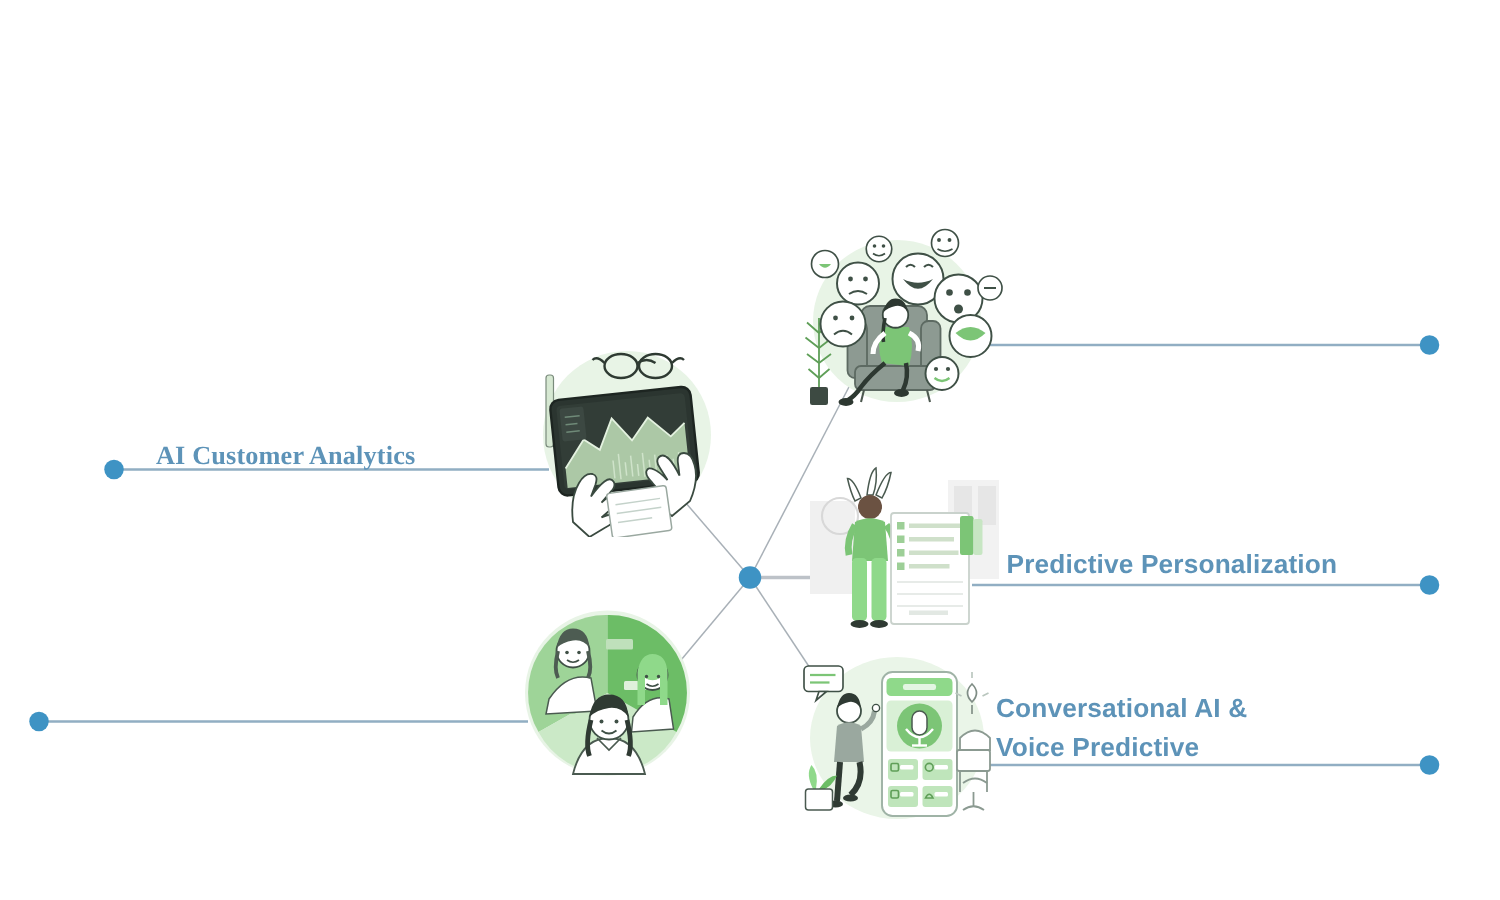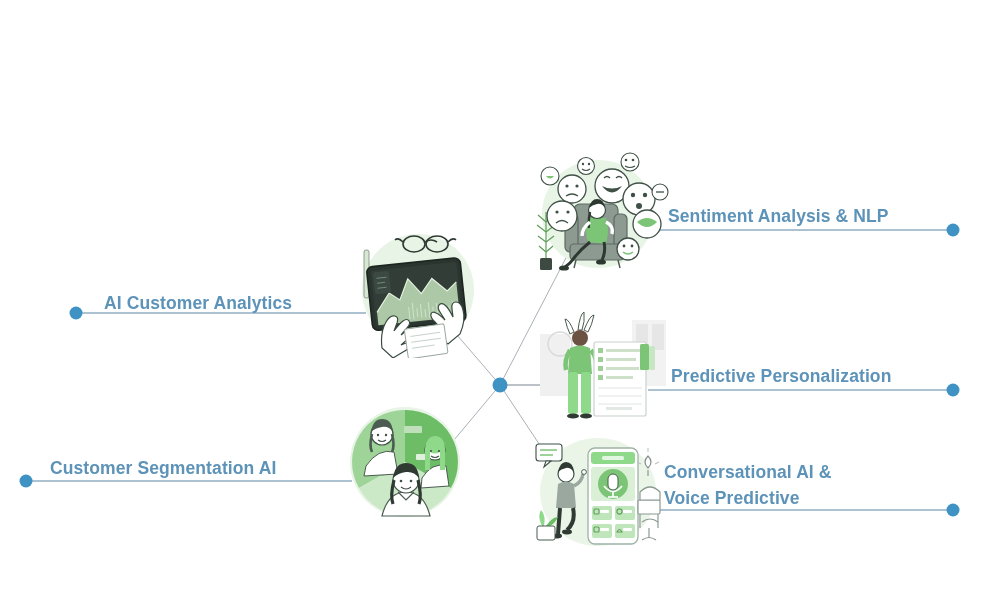--- a/index.html
+++ b/index.html
@@ -64,27 +64,25 @@
 
     <circle cx="76" cy="313" r="6.5" fill="#3e93c4"></circle>
     <circle cx="26" cy="481" r="6.5" fill="#3e93c4"></circle>
     <circle cx="953" cy="230" r="6.5" fill="#3e93c4"></circle>
     <circle cx="953" cy="390" r="6.5" fill="#3e93c4"></circle>
     <circle cx="953" cy="510" r="6.5" fill="#3e93c4"></circle>
 
     <circle cx="500" cy="385" r="7.5" fill="#3e93c4"></circle>
   </svg>
 
-  <div class="label" style="left:104px;top:291px;">AI Customer Analytics</div>
-
-  <div class="label" style="left:668px;top:204px;">Sentiment Analysis &amp; NLP</div>
+  <div class="label" style="left:104px;top:291px;font-family:Liberation Serif, serif;">AI Customer Analytics</div>
+
 
   <div class="label" style="left:671px;top:364px;">Predictive Personalization</div>
 
-  <div class="label" style="left:50px;top:456px;">Customer Segmentation AI</div>
 
   <div class="label two-line" style="left:664px;top:459px;width:230px;">
     <div>Conversational AI &amp;</div>
     <div>Voice Predictive</div>
   </div>
 
   <div class="illus" style="left:352px;top:222px;">
     <svg width="126" height="136" viewBox="0 0 126 136">
       <ellipse cx="66" cy="68" rx="56" ry="56" fill="#e8f4e6"></ellipse>
 

